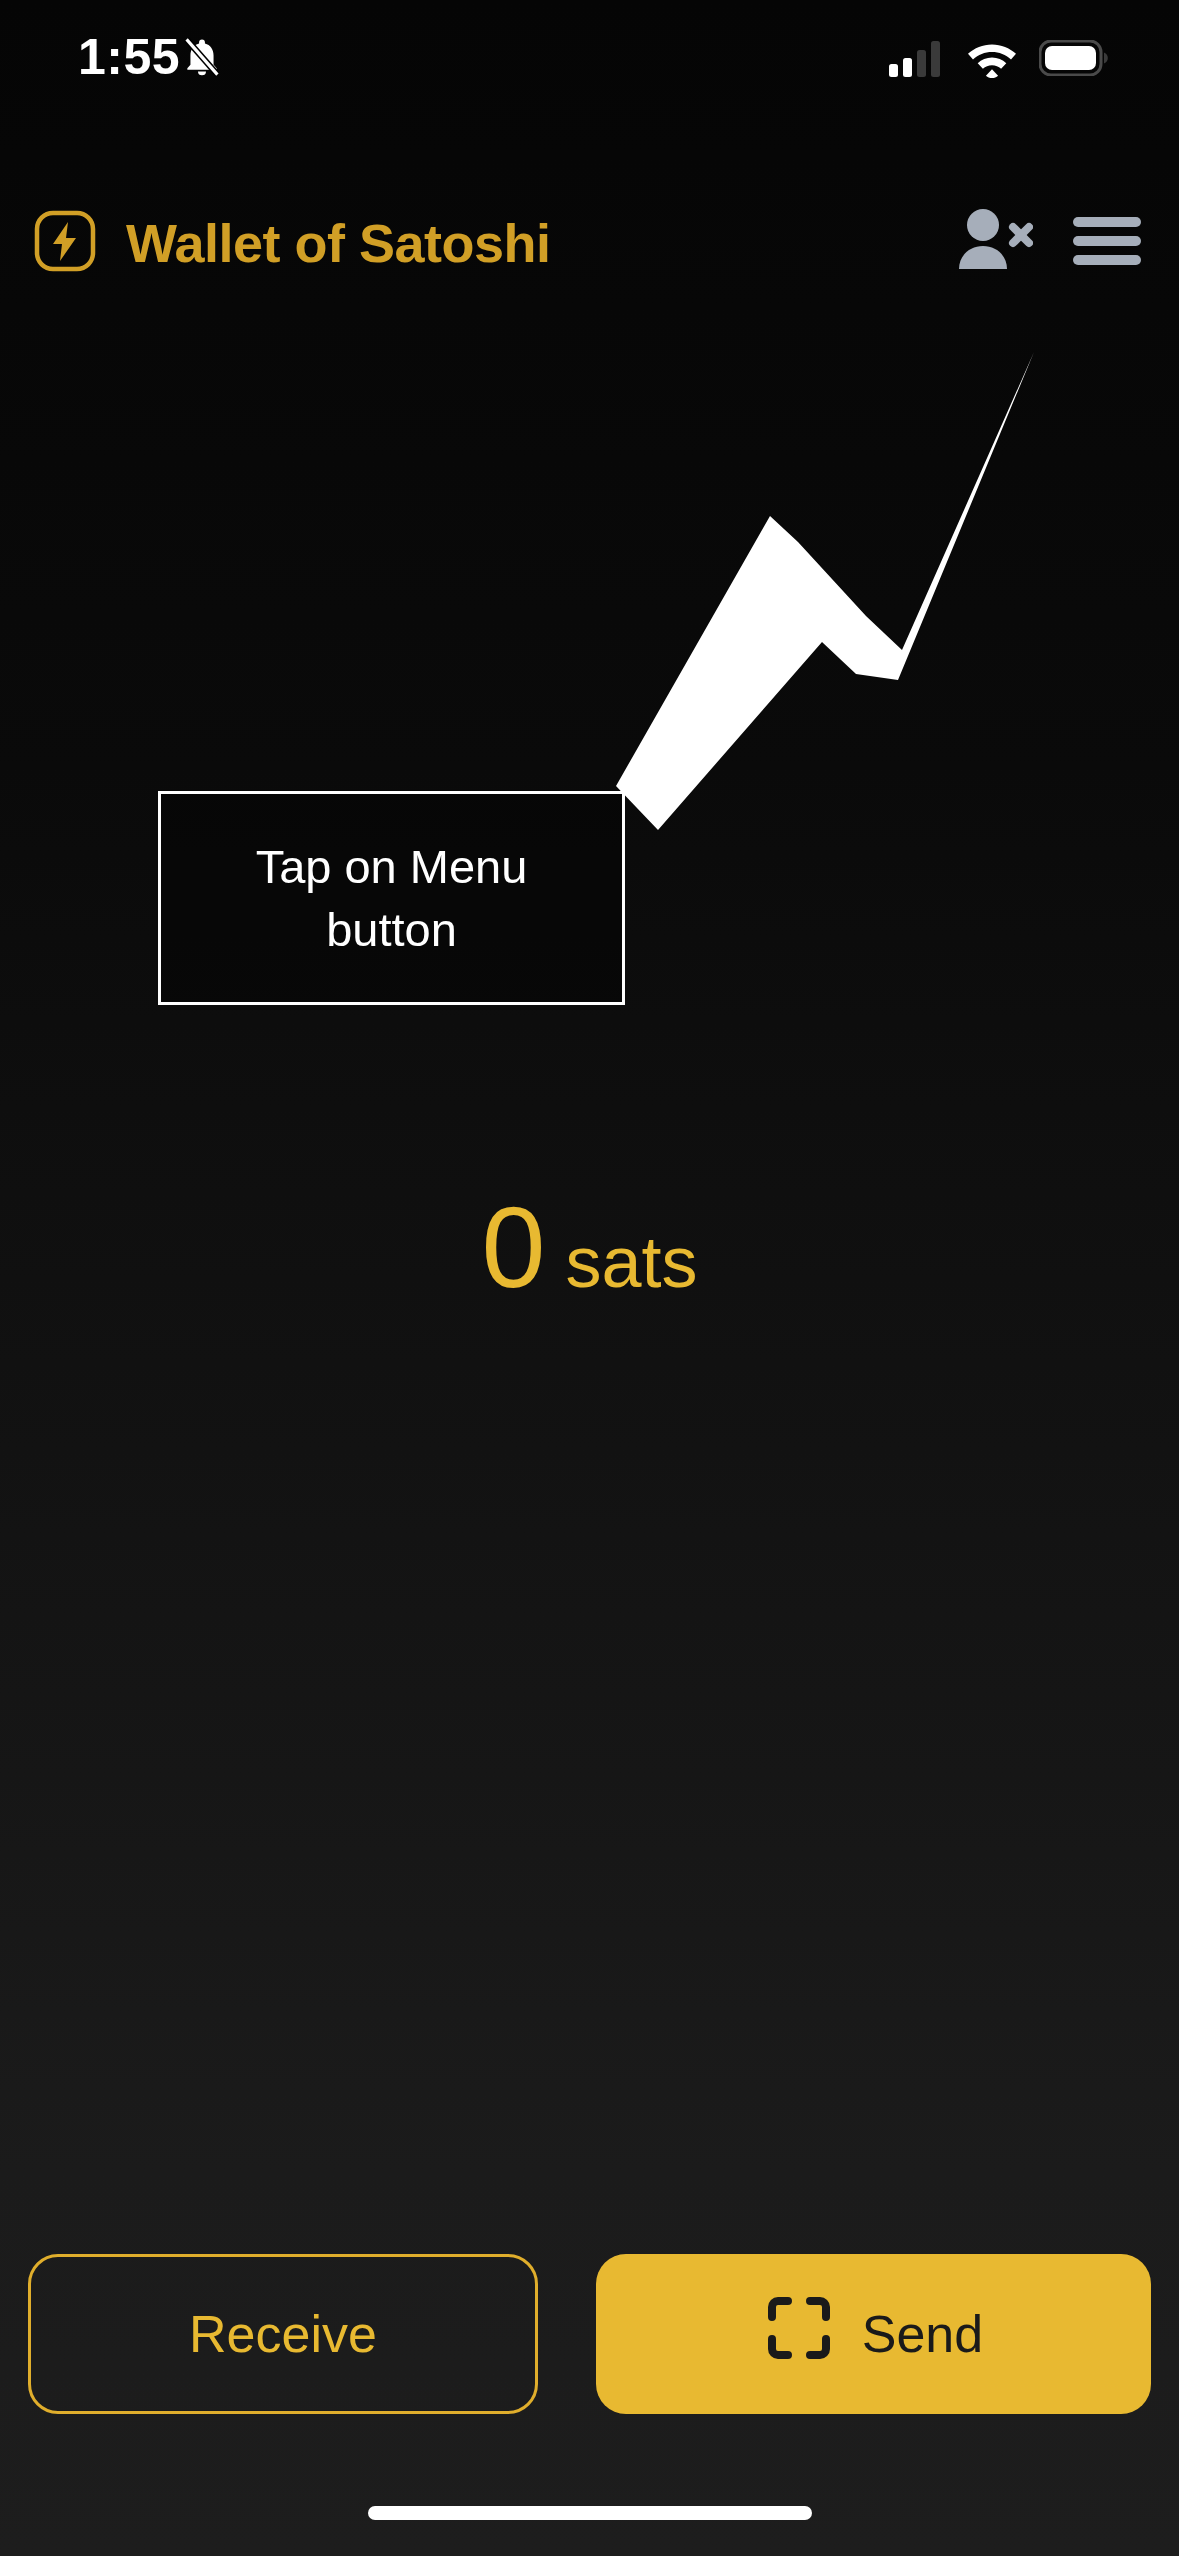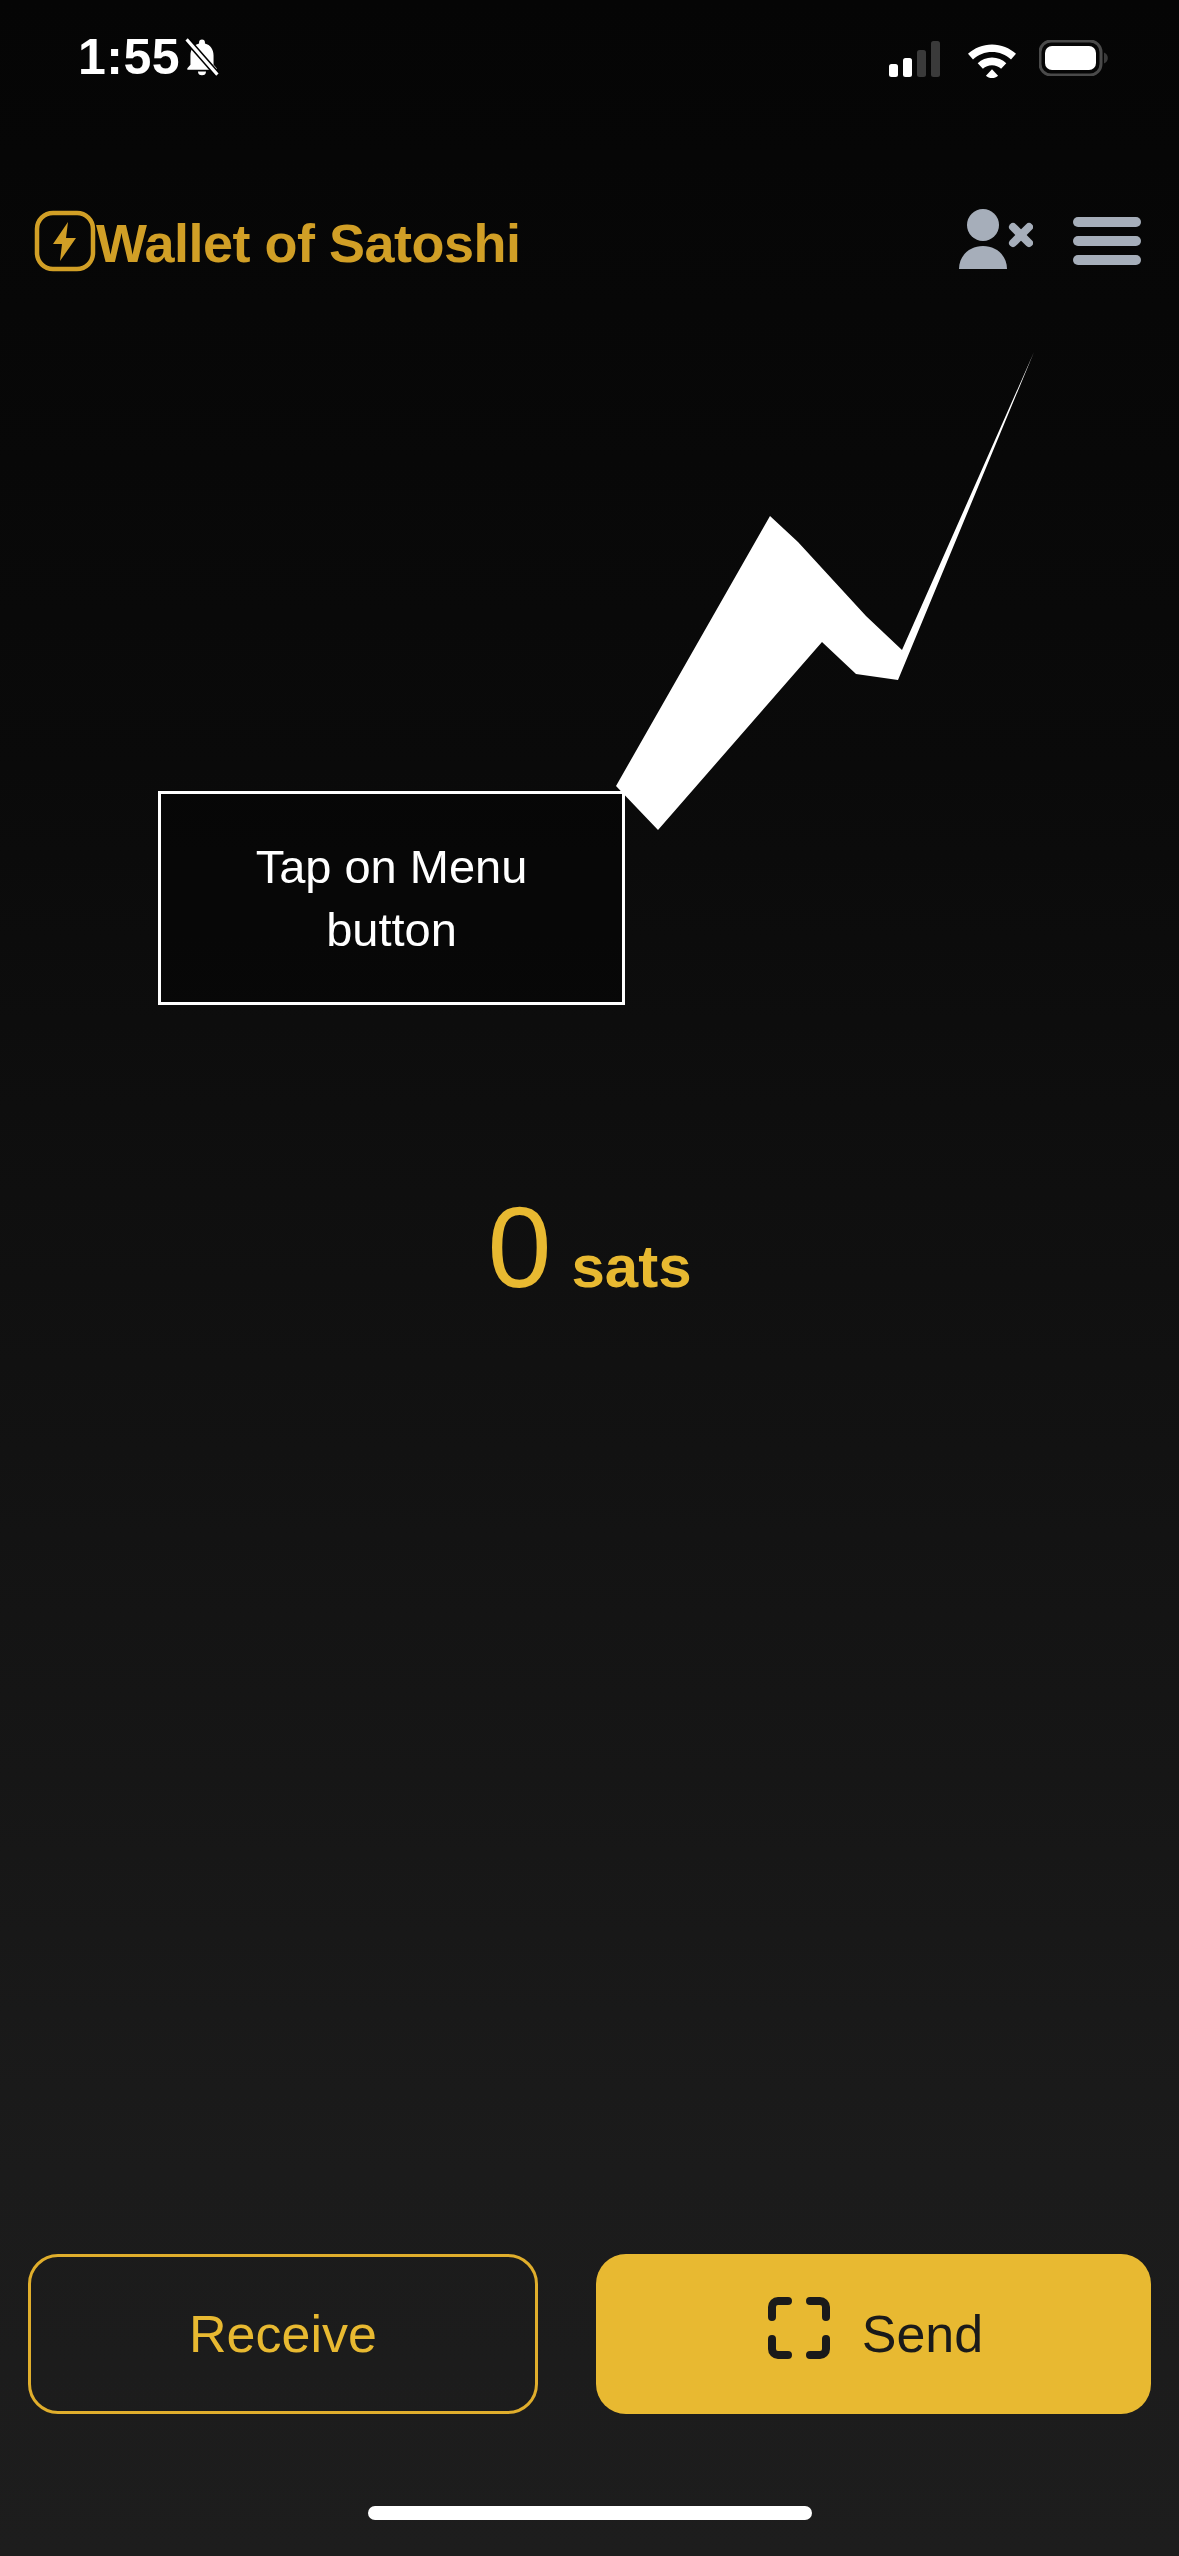--- a/index.html
+++ b/index.html
@@ -33,21 +33,21 @@
     position:absolute; right:70px; top:38px;
     display:flex; align-items:center; gap:20px;
   }
 
   
   #appbar {
     position:absolute; top:190px; left:0; width:1179px; height:105px;
     display:flex; align-items:center; justify-content:space-between;
     padding:0 38px 0 34px;
   }
-  #brand { display:flex; align-items:center; gap:0; }
+  #brand { display:flex; align-items:center; gap:30px; }
   #brand-title {
     color:#d19f26; font-size:54px; font-weight:700;
     letter-spacing:-0.5px; line-height:1; white-space:nowrap;
   }
   #header-actions { display:flex; align-items:center; gap:40px; }
 
   
   #coach-arrow { position:absolute; left:600px; top:350px; }
   #coach-tooltip {
     position:absolute; left:158px; top:791px;
@@ -64,21 +64,21 @@
 
   
   #balance {
     position:absolute; top:1190px; left:0; width:1179px;
     display:flex; align-items:baseline; justify-content:center; gap:20px;
   }
   #balance-amount {
     color:#e8b931; font-size:115px; font-weight:400; line-height:1;
   }
   #balance-unit {
-    color:#e8b931; font-size:60px; font-weight:700; line-height:1;margin-top:32px;
+    color:#e8b931; font-size:72px; font-weight:400; line-height:1;margin-top:32px;
   }
 
   
   #actions {
     position:absolute; left:0; bottom:138px; width:1179px;
     display:flex; justify-content:space-between; align-items:center;
     padding:4px 28px;
   }
   .btn {
     height:160px; border-radius:30px;

